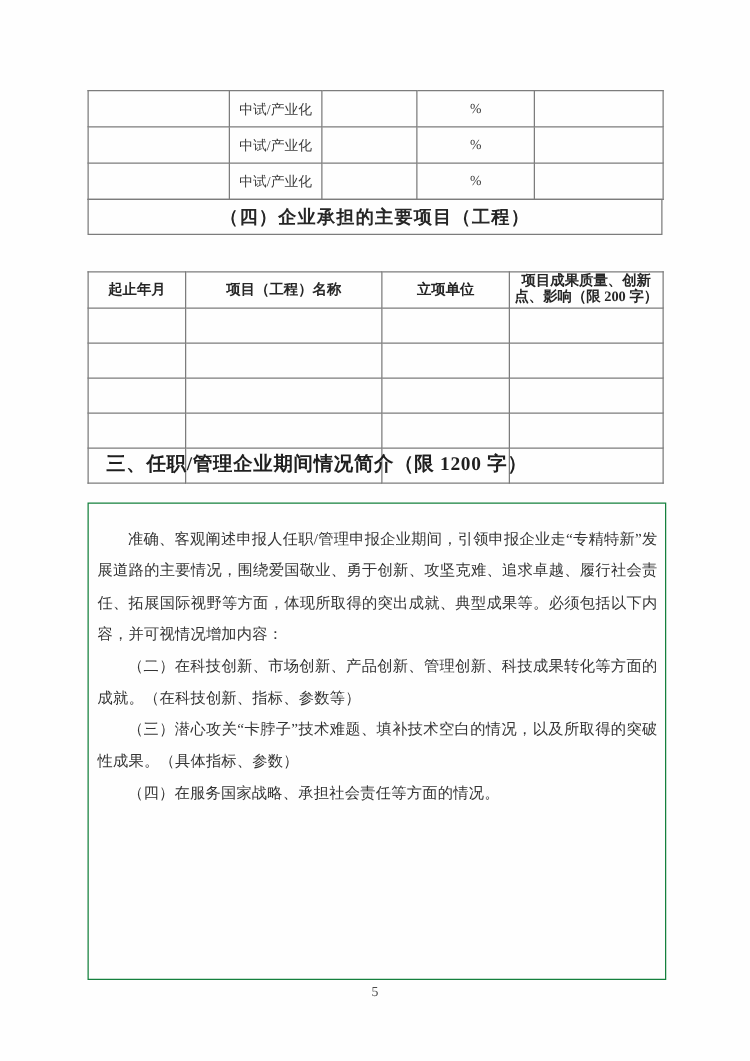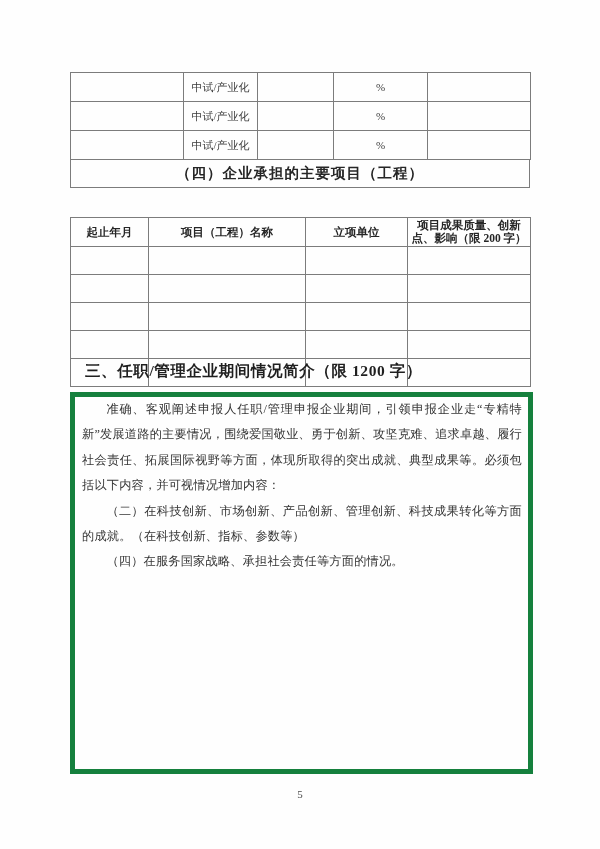--- a/index.html
+++ b/index.html
@@ -53,25 +53,25 @@
   .tbl-b td { height:27px; }
   .section-heading {
     position:absolute;
     left:85px; top:361px;
     font-size:15.5px; font-weight:bold; color:#1f1f1f;
     letter-spacing:0.6px;
     text-align:right;
   }
   .textbox {
     position:absolute;
-    left:70px; top:392px;
+    left:70px; top:402px;
     width:463px; height:382px;
-    border:5px solid #15803d;
+    border:1px solid #15803d;
     box-sizing:border-box;
-    padding:0 6px 0 7px;
+    padding:16px 6px 0 7px;
   }
   .textbox p {
     margin:0;
     font-size:12.2px;
     line-height:25.4px;
     text-align:justify;
     text-indent:2em;
     color:#343434;
     letter-spacing:0.2px;
   }
@@ -169,18 +169,19 @@
           <td></td>
       </tr>
     </tbody>
   </table>
 
   <div class="section-heading">三、任职/管理企业期间情况简介（限 1200 字）</div>
 
   <div class="textbox">
     <p>准确、客观阐述申报人任职/管理申报企业期间，引领申报企业走“专精特新”发展道路的主要情况，围绕爱国敬业、勇于创新、攻坚克难、追求卓越、履行社会责任、拓展国际视野等方面，体现所取得的突出成就、典型成果等。必须包括以下内容，并可视情况增加内容：</p>
     <p>（二）在科技创新、市场创新、产品创新、管理创新、科技成果转化等方面的成就。（在科技创新、指标、参数等）</p>
+    <p>（三）潜心攻关“卡脖子”技术难题、填补技术空白的情况，以及所取得的突破性成果。（具体指标、参数）</p>
     <p>（四）在服务国家战略、承担社会责任等方面的情况。</p>
   </div>
 
   <div class="page-number">5</div>
 
 </div>
 
 </body></html>

